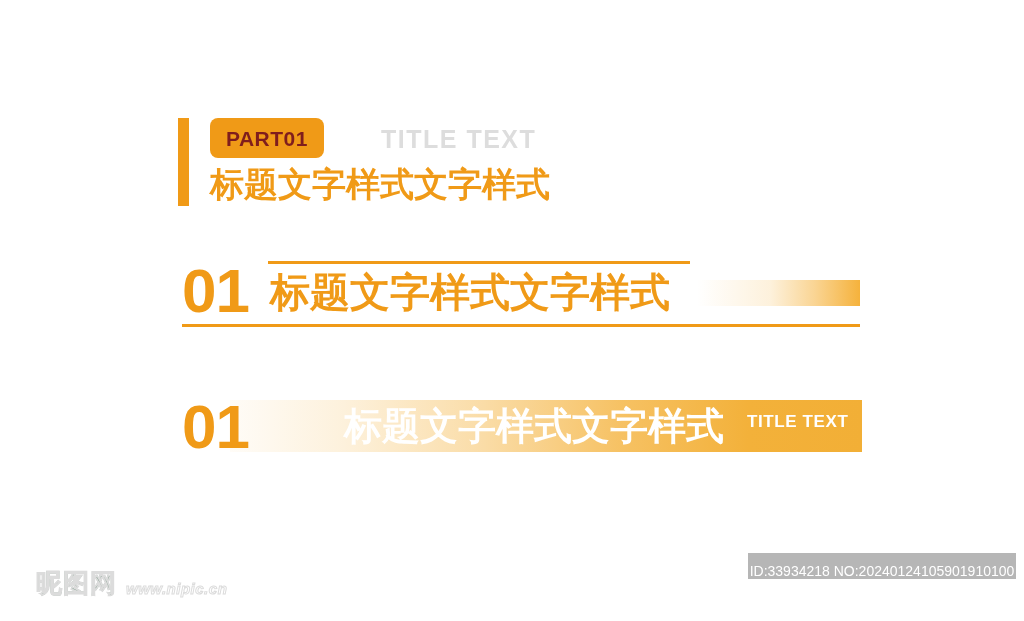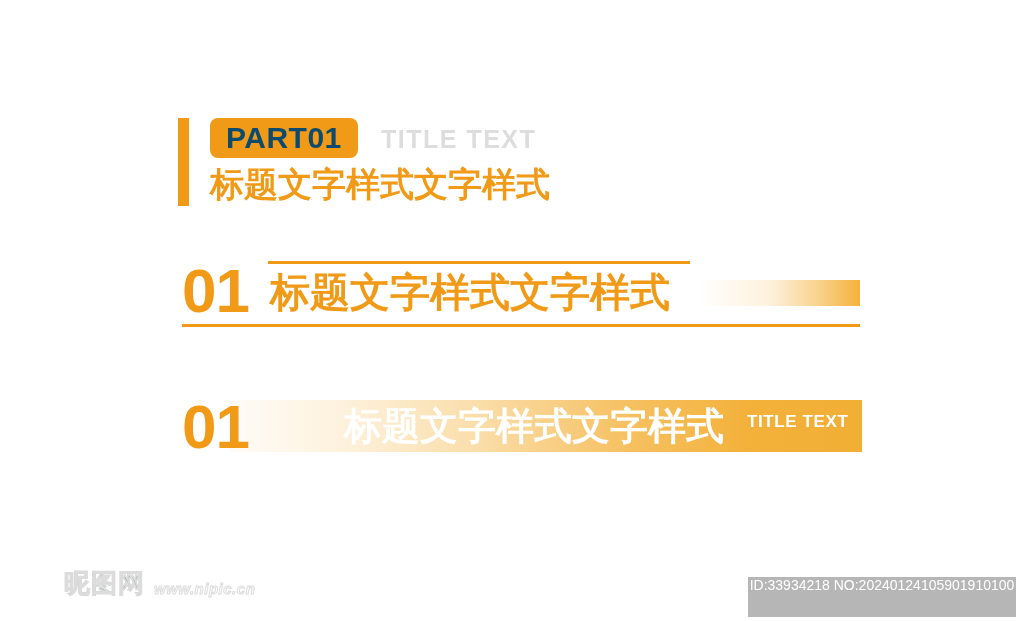--- a/index.html
+++ b/index.html
@@ -47,22 +47,22 @@
     height: 40px;
     padding: 0 16px;
     background: #F09A17;
     border-radius: 8px;
     display: flex;
     align-items: center;
     justify-content: center;
     box-sizing: border-box;
   }
   .part-badge-text {
-    color: #0c4a6e;
-    font-size: 30px;
+    color: #7f1d1d;
+    font-size: 21px;
     font-weight: bold;
     letter-spacing: 0.5px;
     line-height: 1;
     white-space: nowrap;
   }
   .title-text-gray {
     position: absolute;
     left: 203px;
     top: 13px;
     color: #DDDDDD;
@@ -195,40 +195,39 @@
     align-items: flex-end;
     gap: 9px;
   }
   .wm-cn {
     font-size: 26px;
     font-weight: bold;
     color: #14532d;
     -webkit-text-stroke: 1px #DCDCDC;
     letter-spacing: 1px;
     line-height: 1;
-    margin-left: 28px;
   }
   .wm-url {
     font-size: 15px;
     font-style: italic;
     font-weight: bold;
     color: #ffffff;
     -webkit-text-stroke: 1px #DCDCDC;
     letter-spacing: 0.5px;
     line-height: 1;
   }
   .id-band {
     position: absolute;
     left: 748px;
-    top: 577px;
+    top: 553px;
     width: 268px;
-    height: 40px;
+    height: 26px;
     background: #B6B6B6;
     display: flex;
-    align-items: flex-start;
+    align-items: flex-end;
     justify-content: center;
   }
   .id-band-text {
     color: #ffffff;
     font-size: 14px;
     letter-spacing: 0px;
     white-space: nowrap;
   }
 </style>
 </head>

